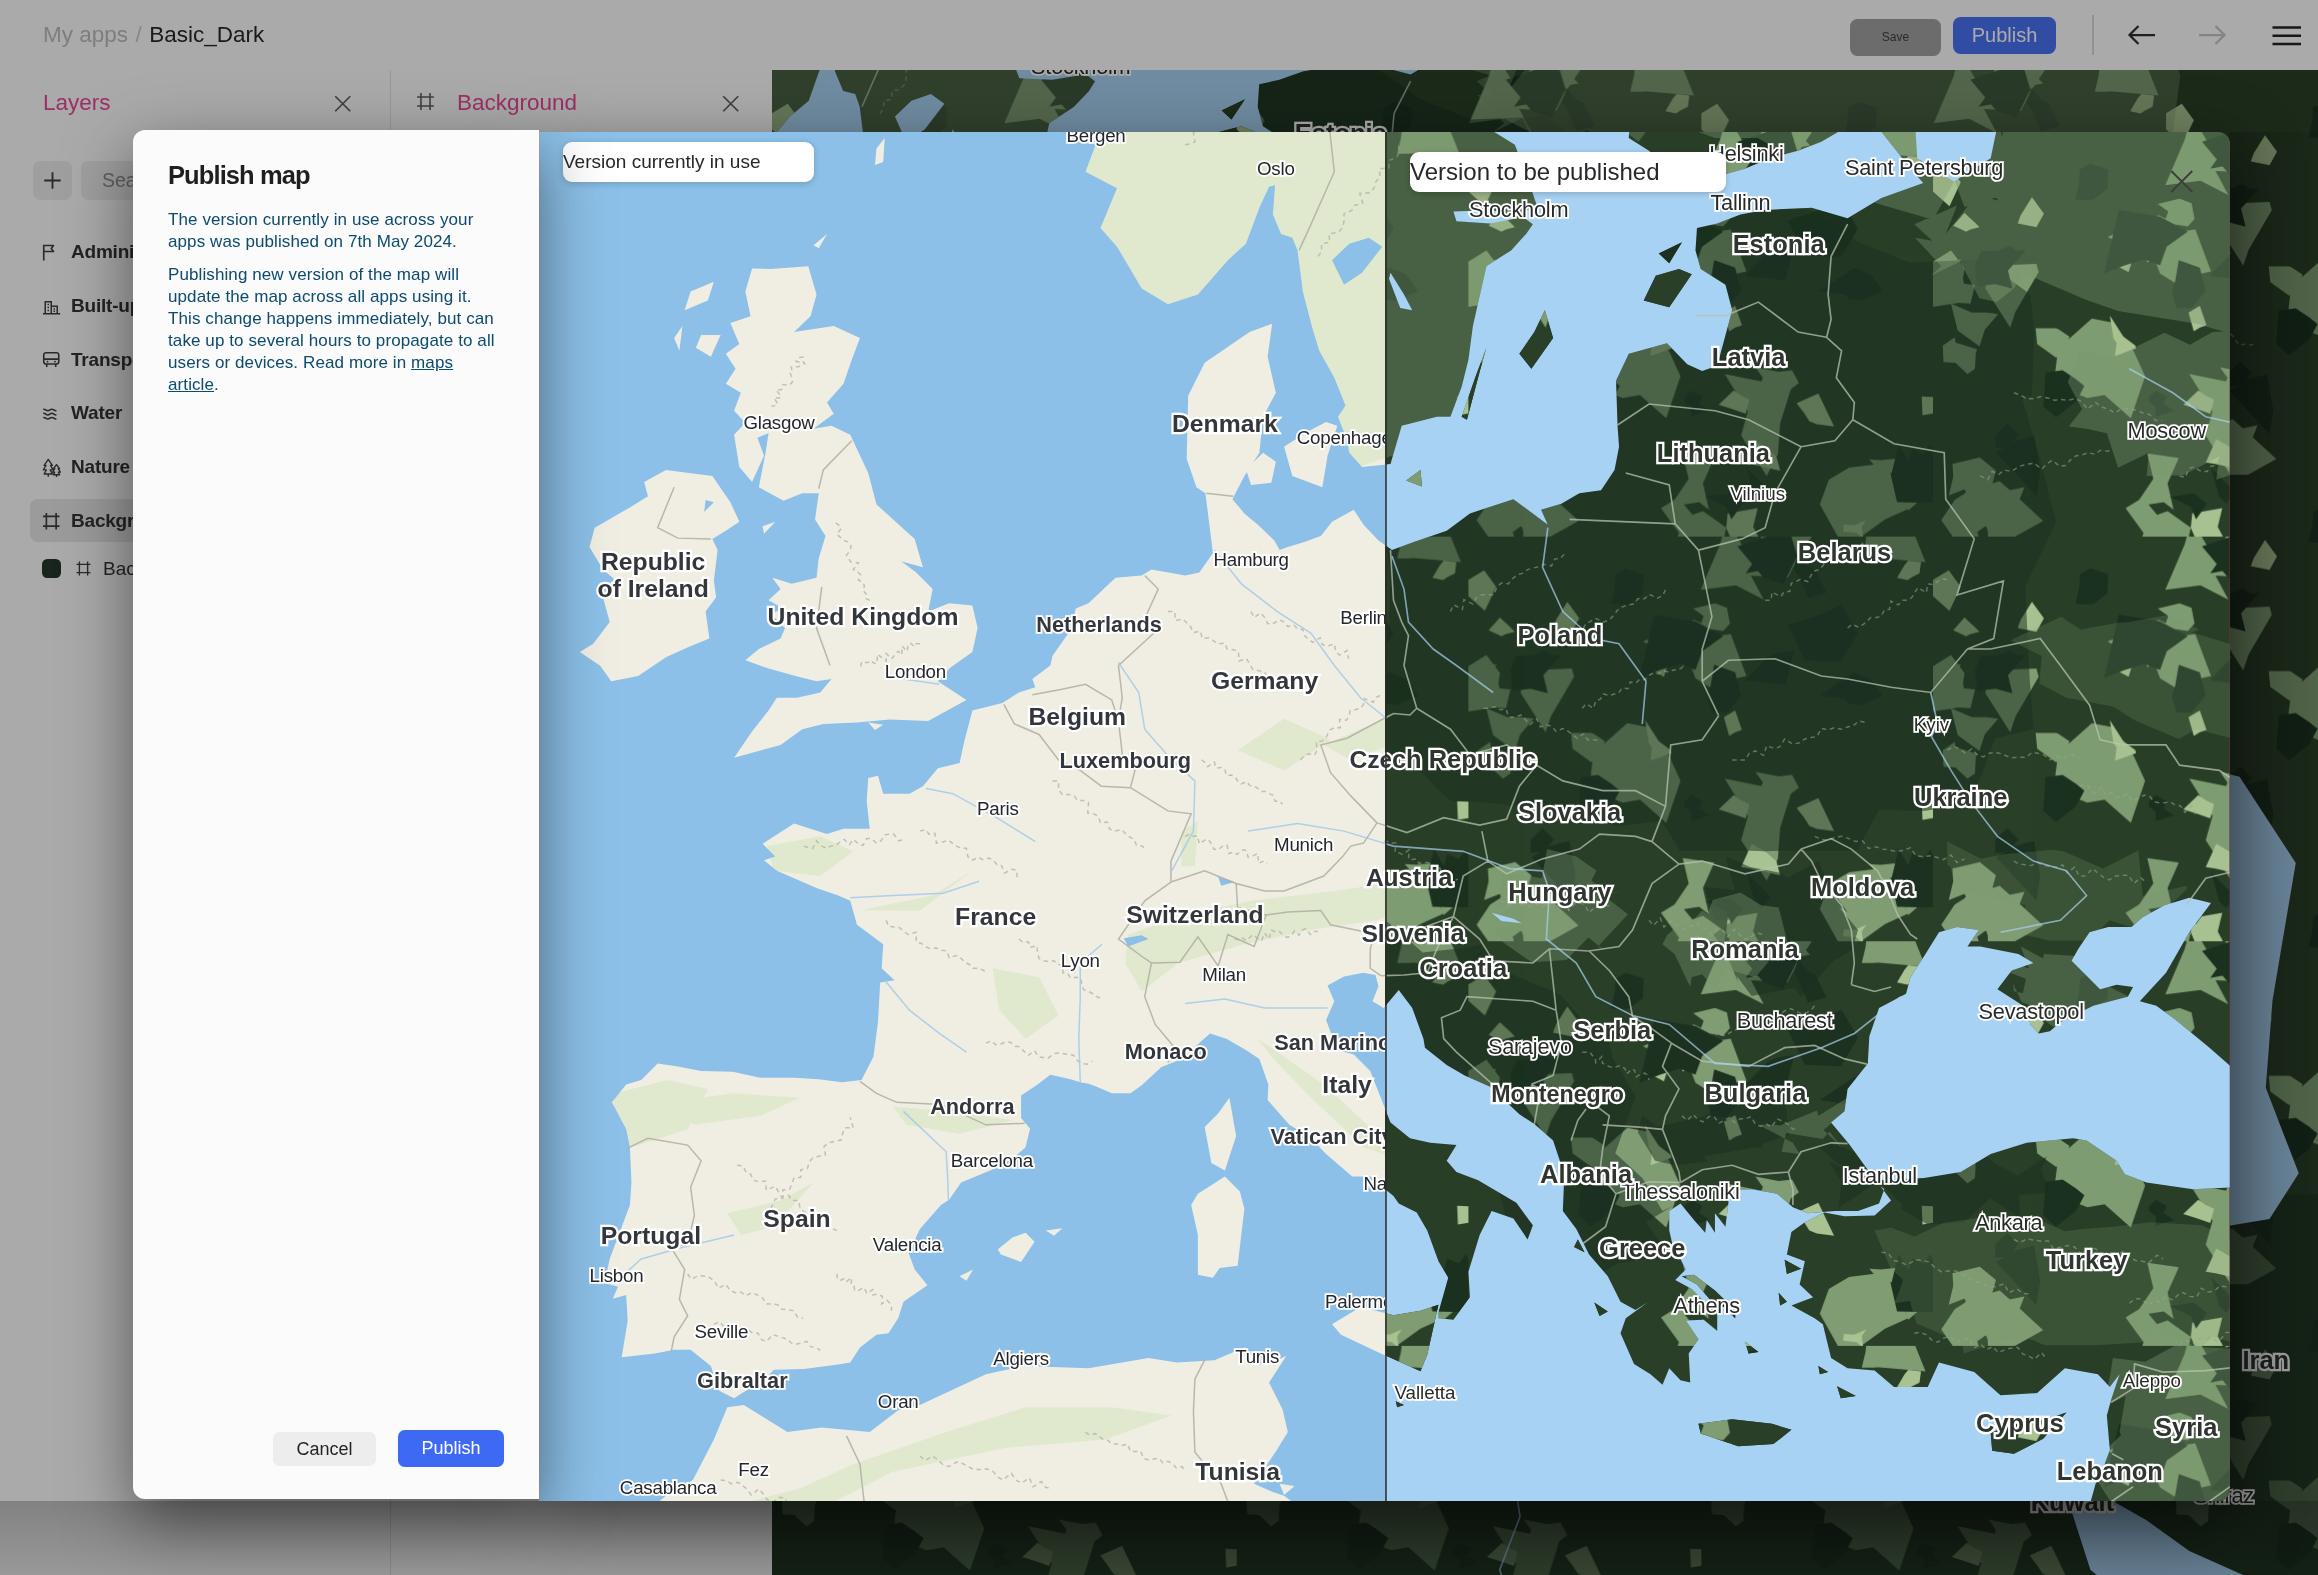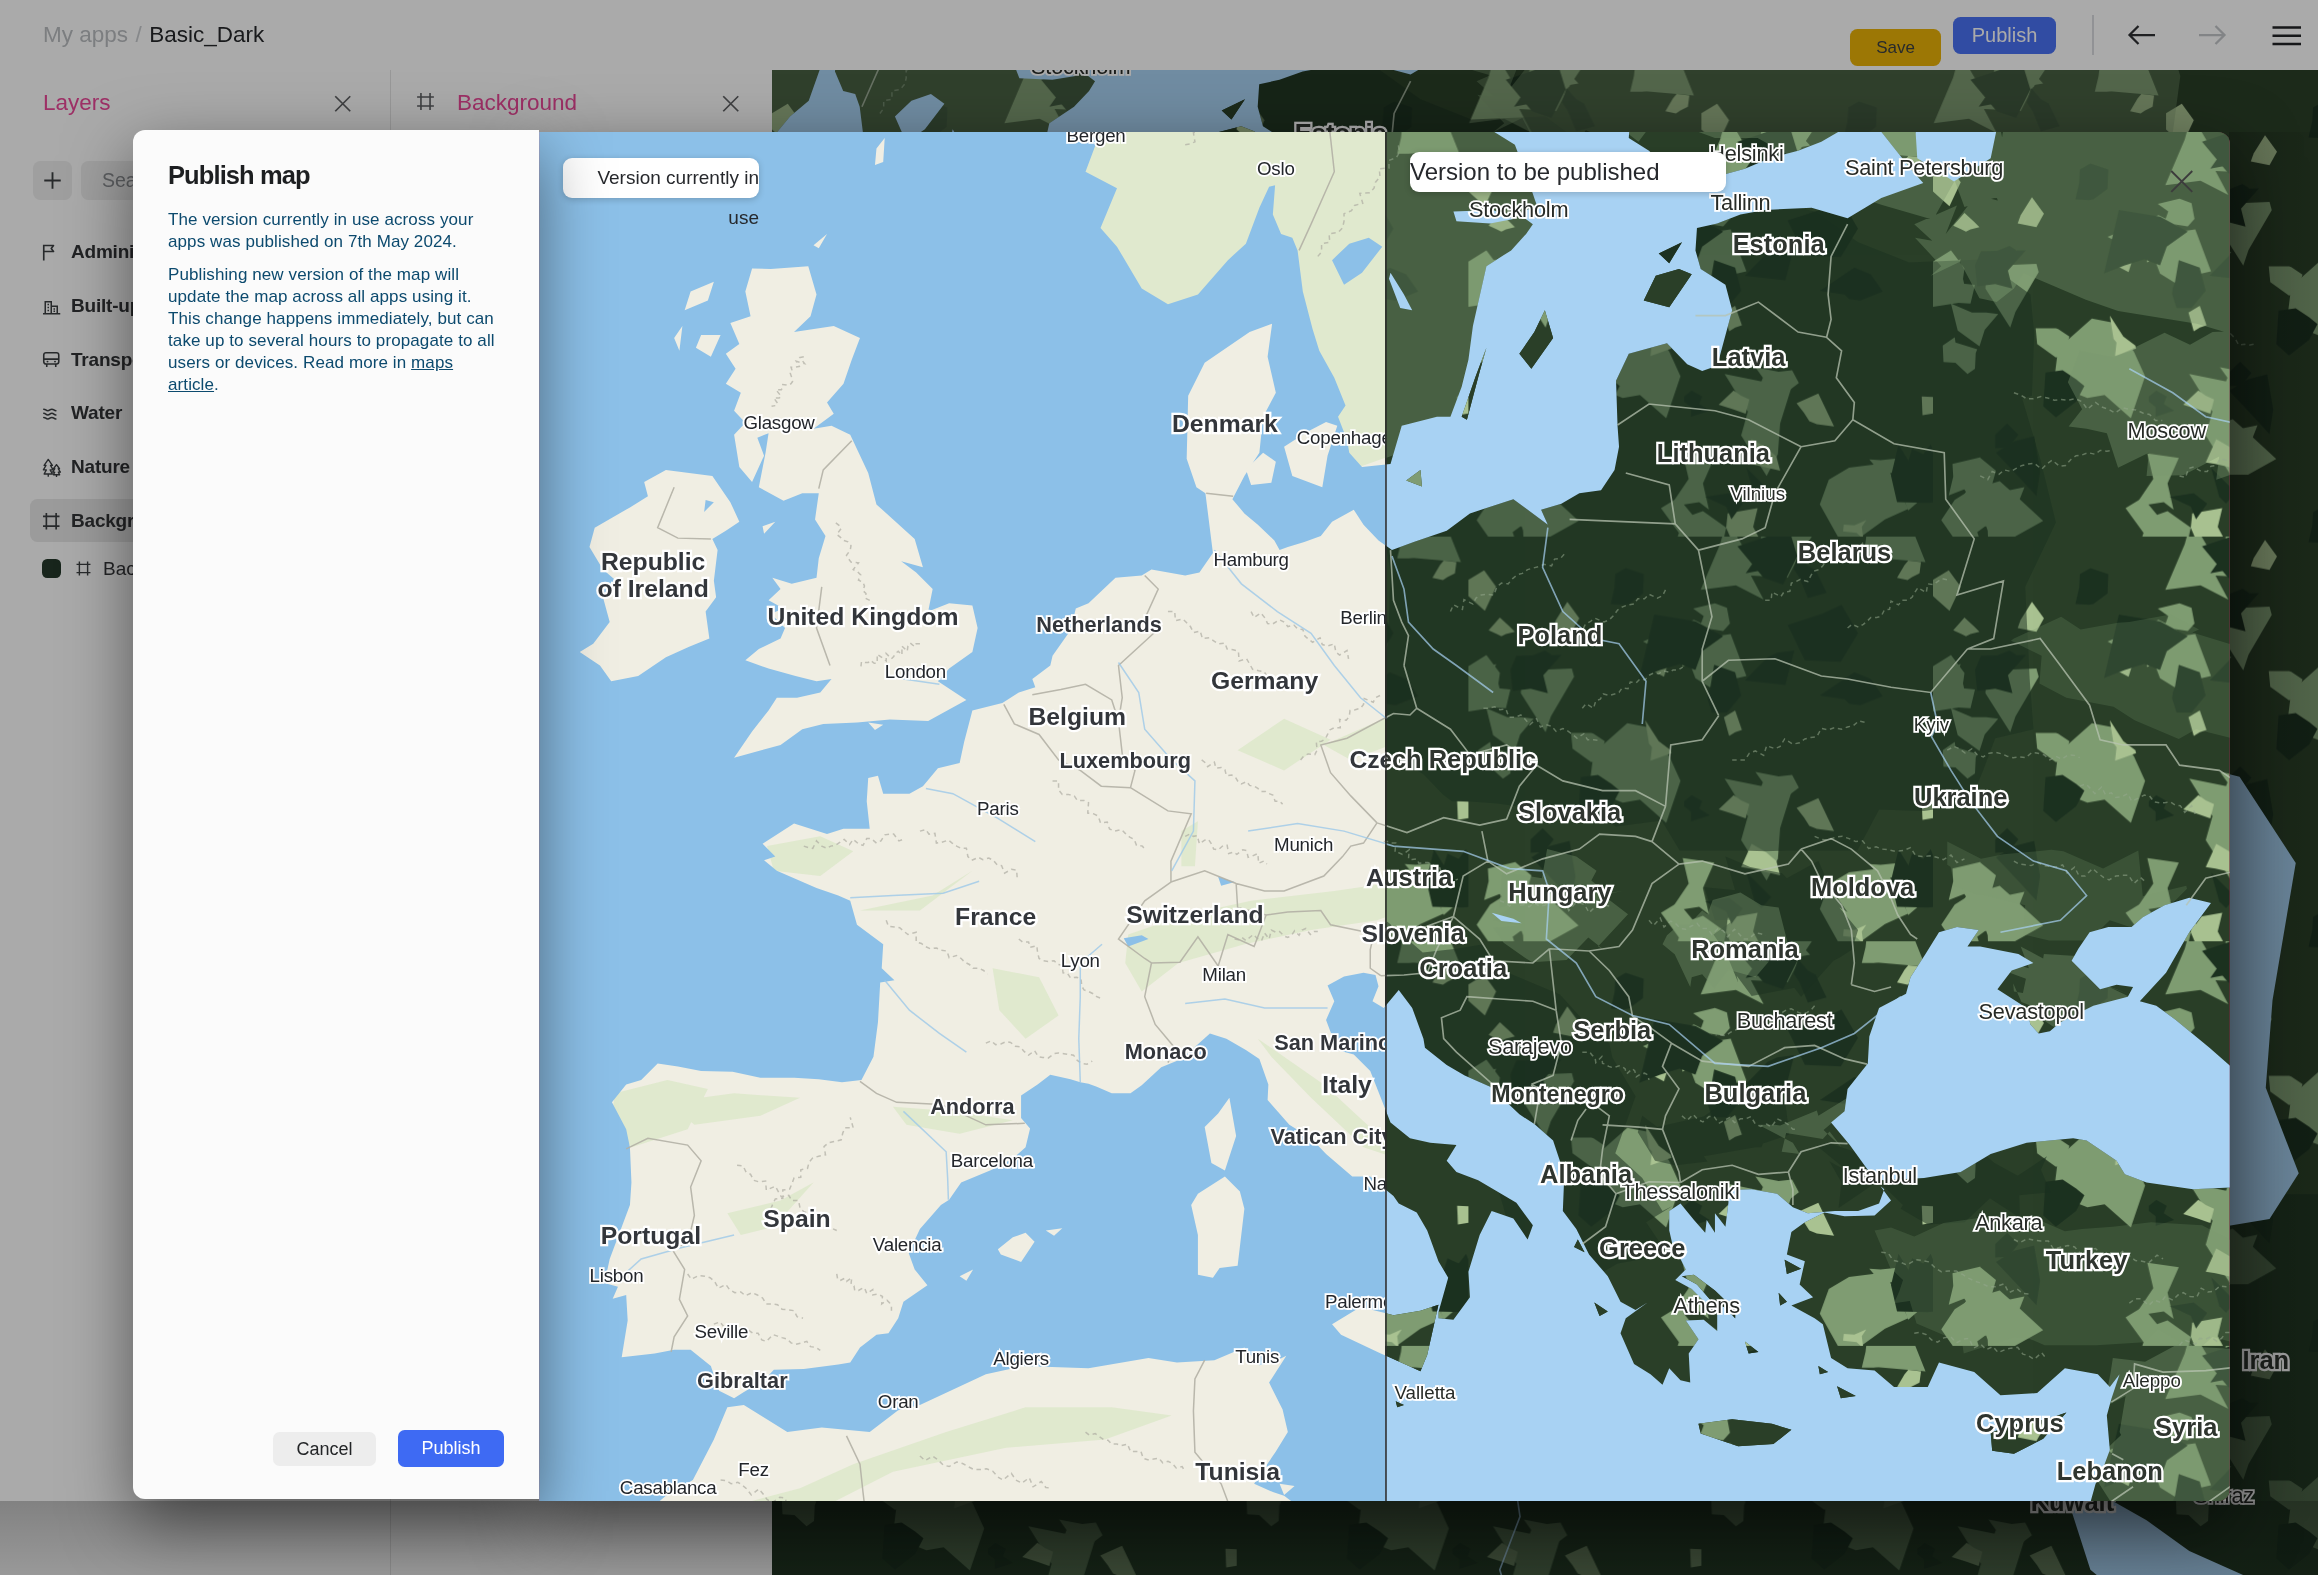--- a/index.html
+++ b/index.html
@@ -1,37 +1,37 @@
 <!DOCTYPE html>
 <html style="font-size:12px"><head><meta charset="utf-8"><style>
 html,body{margin:0;padding:0}
 body{width:2319px;height:1575px;overflow:hidden;font-family:"Liberation Sans",sans-serif;background:#fff}
 .stage{position:absolute;left:0;top:0;width:2319px;height:1575px;overflow:hidden;background:#fff}
 .topbar{position:absolute;left:0;top:0;width:2319px;height:70px;background:#fff;border-bottom:1.5px solid #e2e2e2}
 .crumb{position:absolute;left:43px;top:0;height:70px;line-height:70px;font-size:22.5px;color:#26282b}
 .crumb .g{color:#babdc1}.crumb .s{color:#c9ccd0;margin:0 7.5px}
-.savebtn{position:absolute;left:1850px;top:29px;width:91px;height:37px;border-radius:7.5px;background:#eab308;color:#3c4043;font-size:17px;text-align:center;line-height:37px}
+.savebtn{position:absolute;left:1850px;top:19px;width:91px;height:37px;border-radius:7.5px;background:#a3a3a3;color:#3c4043;font-size:12px;text-align:center;line-height:37px}
 .pubbtn{position:absolute;left:1953px;top:16.5px;width:103px;height:37px;border-radius:7.5px;background:#4a72f5;color:#fff;font-size:20px;text-align:center;line-height:37px}
 .tdiv{position:absolute;left:2092px;top:15px;width:1.5px;height:40px;background:#dadce0}
 .panel{position:absolute;background:#fff}
 .pL{left:0;top:70px;width:390px;height:1506px;border-right:1.5px solid #e4e4e4}
 .pB{left:391px;top:70px;width:381px;height:1506px;border-right:1.5px solid #e4e4e4}
 .phead .t{position:absolute;left:43px;top:19.5px;font-size:22.5px;color:#ec4899}
 .pB .phead .t{left:66px}
 .xi{position:absolute;top:24px;width:19.5px;height:19.5px}
 .row{position:absolute;left:30px;width:330px;height:43px;border-radius:7.5px}
 .row .ic{position:absolute;left:9.7px;top:10.5px}
 .row .tx{position:absolute;left:41px;top:11.2px;font-size:19px;font-weight:bold;color:#333538;letter-spacing:-0.2px}
 .mapbg{position:absolute;left:772px;top:70px;width:1547px;height:1506px;overflow:hidden;background:#2a3f28}
 .dim{position:absolute;left:0;top:0;width:2319px;height:1575px;background:rgba(0,0,0,0.335)}
 .botshade{position:absolute;left:0;top:1501px;width:2319px;height:74px;background:linear-gradient(rgba(0,0,0,0.24),rgba(0,0,0,0.10))}
 .rshade{position:absolute;left:2229px;top:132px;width:89px;height:1369px;background:linear-gradient(to right,rgba(0,0,0,0.18),rgba(0,0,0,0.03))}
 .preview{position:absolute;left:539px;top:132px;width:1691px;height:1369px;border-radius:0 12px 12px 0;overflow:hidden;box-shadow:0 22.5px 67px rgba(0,0,0,0.5);background:#be185d}
 .chip{position:absolute;background:#fff;border-radius:9px;color:#26282c;box-shadow:0 1.5px 6px rgba(0,0,0,0.18)}
-.chip1{left:24px;top:26px;width:196px;height:40px;font-size:19px;line-height:40px;text-align:right}
+.chip1{left:24px;top:10px;width:251px;height:40px;font-size:19px;line-height:40px;text-align:left}
 .chip2{left:871px;top:20px;width:316px;height:40px;font-size:24px;line-height:40px;text-align:left}
 .modal{position:absolute;left:133px;top:130px;width:406px;height:1369px;background:#fbfbfb;border-radius:12px 0 0 12px;box-shadow:0 22.5px 67px rgba(0,0,0,0.5)}
 .modal h1{margin:0;position:absolute;left:35px;top:31px;font-size:25.5px;font-weight:bold;color:#1d1f21;letter-spacing:-0.9px}
 .modal .body{position:absolute;left:35px;top:79px;width:339px;font-size:17px;letter-spacing:0.1px;line-height:22px;color:#0c4a6e}
 .modal .body p{margin:0 0 11.2px 0}
 .cancel{position:absolute;left:140px;top:1302px;width:103px;height:34px;border-radius:6.7px;background:#ededed;color:#232527;font-size:18px;text-align:center;line-height:34px}
 .publish{position:absolute;left:265px;top:1300px;width:106px;height:37px;border-radius:6.7px;background:#3e6af3;color:#fff;font-size:18px;text-align:center;line-height:37px}
 text{font-family:"Liberation Sans",sans-serif}
 .tl{font-size:25px;fill:#23262b;paint-order:stroke;stroke:#ffffff;stroke-width:5px;text-anchor:middle;letter-spacing:-0.3px}
 .cl{font-size:29px;font-weight:bold;fill:#33363b;paint-order:stroke;stroke:#ffffff;stroke-width:5px;text-anchor:middle}

